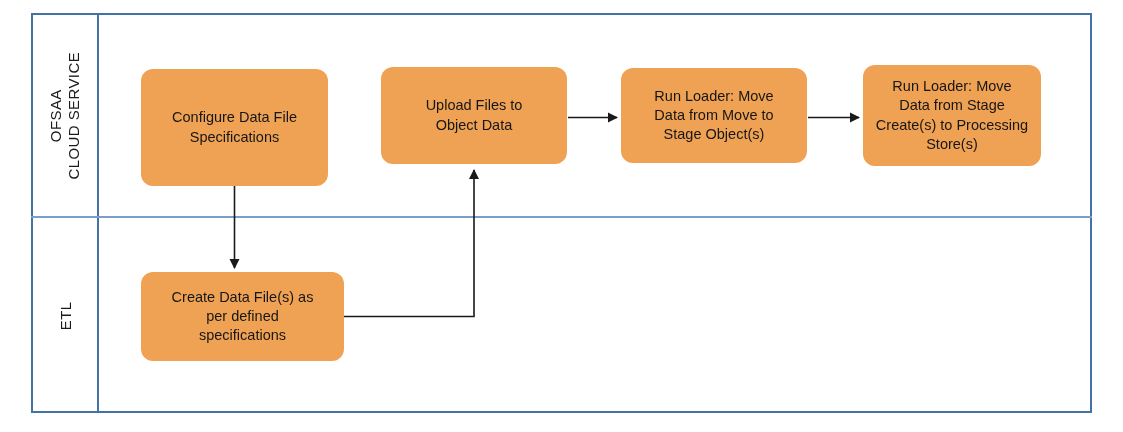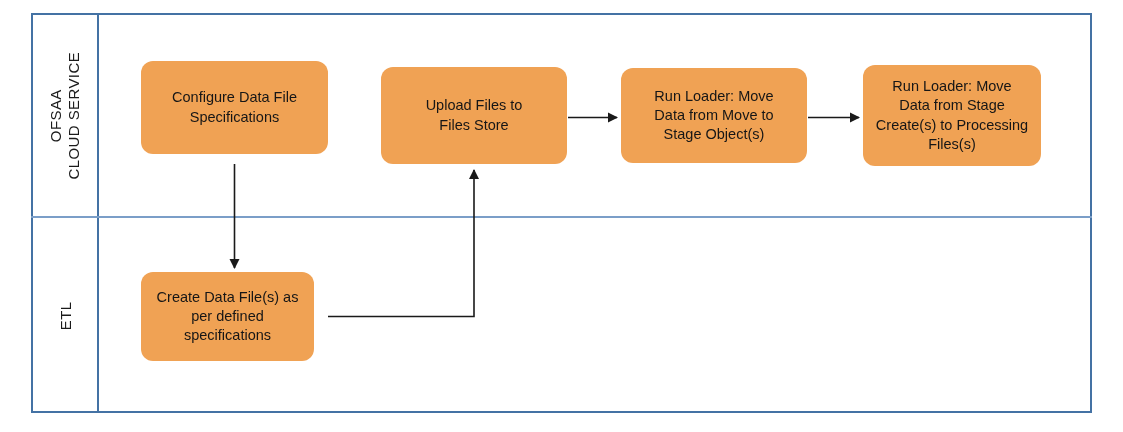--- a/index.html
+++ b/index.html
@@ -87,25 +87,25 @@
     display: flex;
     align-items: center;
     justify-content: center;
     text-align: center;
     color: #161616;
     font-size: 14.5px;
     line-height: 1.32;
     padding: 4px 10px;
     box-sizing: border-box;
   }
-  #box-configure-specs { left: 141px; top: 61px;  width: 187px; height: 93px; }
+  #box-configure-specs { left: 141px; top: 69px;  width: 187px; height: 117px; }
   #box-upload-files    { left: 381px; top: 67px;  width: 186px; height: 97px; }
   #box-run-loader-file { left: 621px; top: 68px;  width: 186px; height: 95px; }
   #box-run-loader-stage{ left: 863px; top: 65px;  width: 178px; height: 101px; }
-  #box-create-files    { left: 141px; top: 272px; width: 173px; height: 89px; }
+  #box-create-files    { left: 141px; top: 272px; width: 203px; height: 89px; }
 
   
   #connectors {
     position: absolute;
     left: 0;
     top: 0;
     width: 1123px;
     height: 432px;
     pointer-events: none;
   }
@@ -158,38 +158,38 @@
   <div class="proc-box" id="box-configure-specs">
     <span>
       <span>Configure Data File</span><br>
       <span>Specifications</span>
     </span>
   </div>
 
   <div class="proc-box" id="box-upload-files">
     <span>
       <span>Upload Files to</span><br>
-      <span>Files Store</span>
+      <span>Object Data</span>
     </span>
   </div>
 
   <div class="proc-box" id="box-run-loader-file">
     <span>
       <span>Run Loader: Move</span><br>
       <span>Data from Move to</span><br>
       <span>Stage Object(s)</span>
     </span>
   </div>
 
   <div class="proc-box" id="box-run-loader-stage">
     <span>
       <span>Run Loader: Move</span><br>
       <span>Data from Stage</span><br>
       <span>Create(s) to Processing</span><br>
-      <span>Files(s)</span>
+      <span>Store(s)</span>
     </span>
   </div>
 
   <div class="proc-box" id="box-create-files">
     <span>
       <span>Create Data File(s) as</span><br>
       <span>per defined</span><br>
       <span>specifications</span>
     </span>
   </div>

